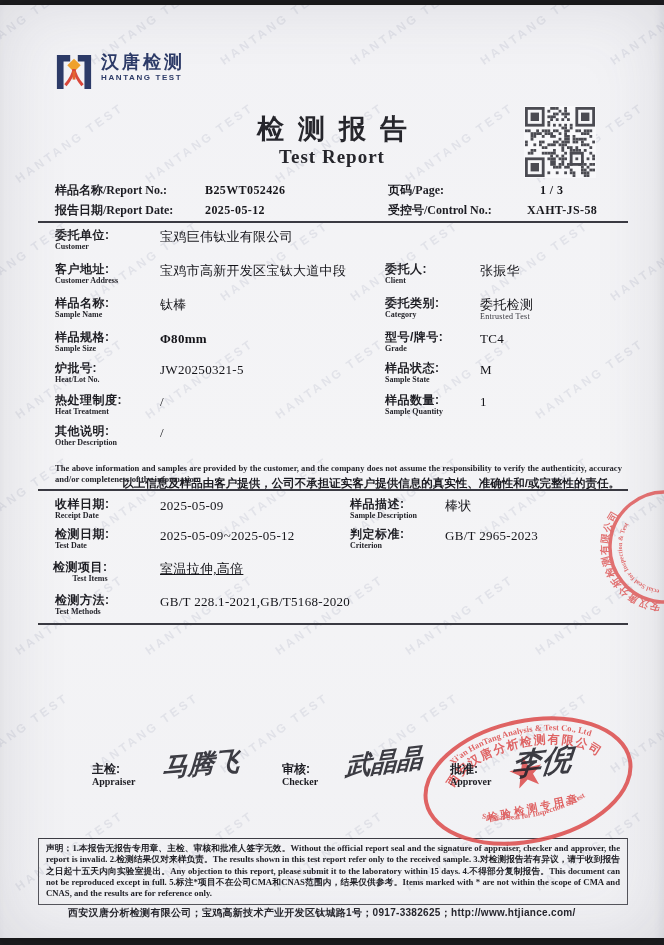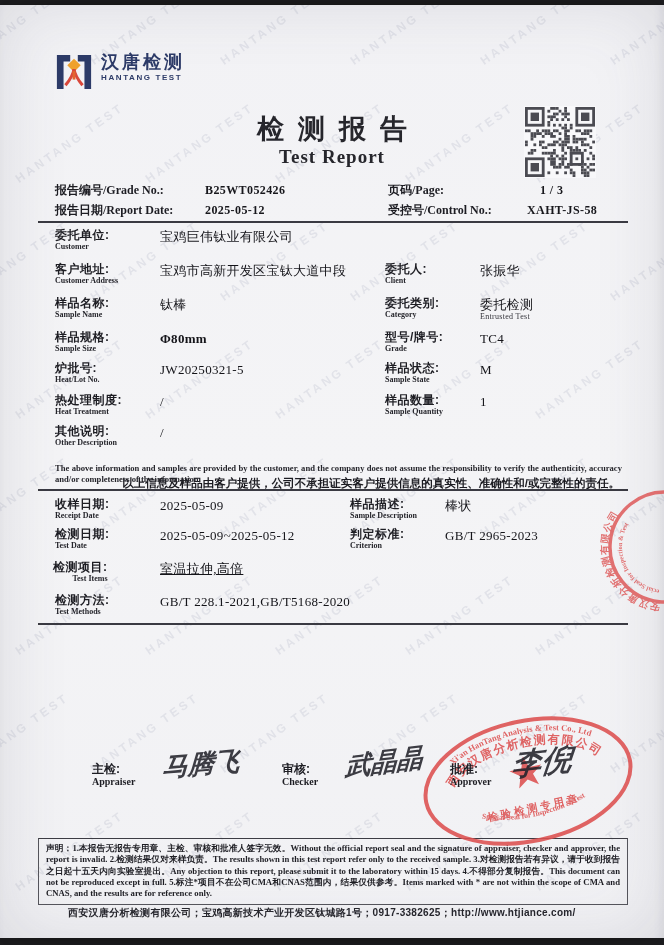--- a/index.html
+++ b/index.html
@@ -312,21 +312,21 @@
       <rect x="57" y="3" width="15" height="15" fill="#f6f6f8"></rect>
       <rect x="60" y="6" width="9" height="9" fill="#4b4b52"></rect>
       <rect x="0" y="54" width="21" height="21" fill="#4b4b52"></rect>
       <rect x="3" y="57" width="15" height="15" fill="#f6f6f8"></rect>
       <rect x="6" y="60" width="9" height="9" fill="#4b4b52"></rect>
       <rect x="48" y="48" width="15" height="15" fill="#4b4b52"></rect>
       <rect x="51" y="51" width="9" height="9" fill="#f6f6f8"></rect>
       <rect x="54" y="54" width="3" height="3" fill="#4b4b52"></rect>
     </svg>
 
-  <div class="meta-lab" style="left:55px;top:182px;">报告编号/Grade No.:</div>
+  <div class="meta-lab" style="left:55px;top:182px;">样品名称/Report No.:</div>
   <div class="meta-val" style="left:205px;top:182px;">B25WT052426</div>
   <div class="meta-lab" style="left:388px;top:182px;">页码/Page:</div>
   <div class="meta-val" style="left:540px;top:182px;">1 / 3</div>
   <div class="meta-lab" style="left:55px;top:202px;">报告日期/Report Date:</div>
   <div class="meta-val" style="left:205px;top:202px;">2025-05-12</div>
   <div class="meta-lab" style="left:388px;top:202px;">受控号/Control No.:</div>
   <div class="meta-val" style="left:527px;top:202px;">XAHT-JS-58</div>
 
   <div class="hr" style="top:221px;height:2px;"></div>
 

